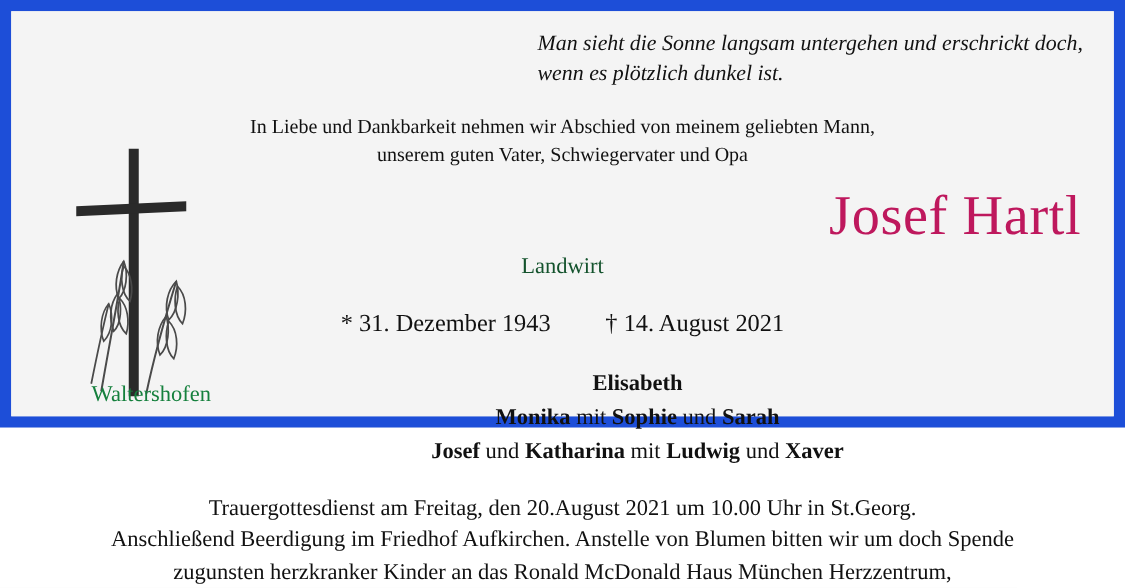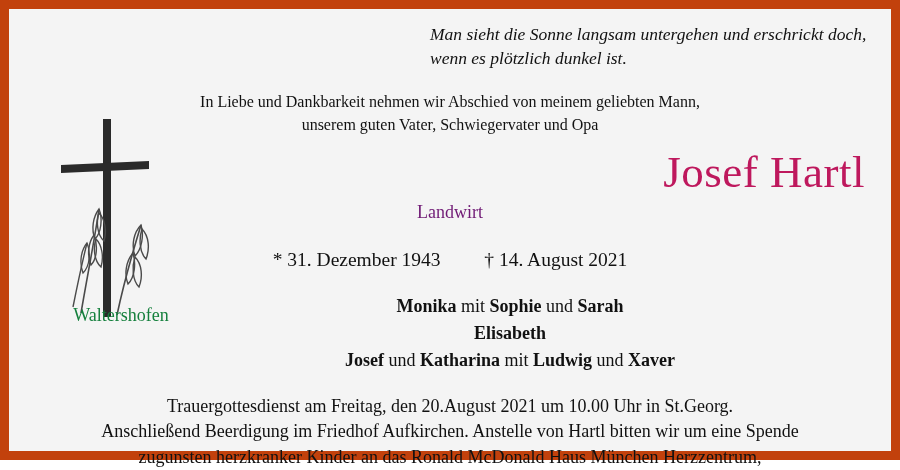--- a/index.html
+++ b/index.html
@@ -10,23 +10,23 @@
   body {
     width: 900px;
     height: 470px;
     font-family: "Liberation Serif", serif;
     overflow: hidden;
   }
   .obituary {
     position: relative;
     box-sizing: border-box;
     width: 900px;
-    height: 460px;
+    height: 342px;
     background: #f2f2f2;
-    border: 9px solid #c2410c;
+    border: 9px solid #1d4ed8;
     padding: 0;
   }
   .inner {
     position: relative;
     box-sizing: border-box;
     width: 100%;
     height: 100%;
     background: #f4f4f4;
     padding: 14px 26px 10px 26px;
   }
@@ -50,21 +50,21 @@
     text-align: right;
     font-size: 45px;
     line-height: 1.05;
     color: #be185d;
     margin-top: 12px;
     letter-spacing: 0.5px;
   }
   .profession {
     text-align: center;
     font-size: 18px;
-    color: #701a75;
+    color: #14532d;
     margin-top: 6px;
   }
   .dates {
     text-align: center;
     font-size: 19.5px;
     color: #111;
     margin-top: 26px;
   }
   .dates .sep {
     display: inline-block;
@@ -133,43 +133,43 @@
     <div class="profession">Landwirt</div>
 
     <div class="dates">
       <span>* 31. Dezember 1943</span>
       <span class="sep"></span>
       <span>† 14. August 2021</span>
     </div>
 
     <div class="family">
       <div class="ln">
+        <b>Elisabeth</b>
+      </div>
+      <div class="ln">
         <b>Monika</b>
         <span>mit</span>
         <b>Sophie</b>
         <span>und</span>
         <b>Sarah</b>
-      </div>
-      <div class="ln">
-        <b>Elisabeth</b>
       </div>
       <div class="ln">
         <b>Josef</b>
         <span>und</span>
         <b>Katharina</b>
         <span>mit</span>
         <b>Ludwig</b>
         <span>und</span>
         <b>Xaver</b>
       </div>
     </div>
 
     <div class="footer">
       <div>Trauergottesdienst am Freitag, den 20.August 2021 um 10.00 Uhr in St.Georg.</div>
-      <div>Anschließend Beerdigung im Friedhof Aufkirchen. Anstelle von Hartl bitten wir um eine Spende</div>
+      <div>Anschließend Beerdigung im Friedhof Aufkirchen. Anstelle von Blumen bitten wir um doch Spende</div>
       <div>zugunsten herzkranker Kinder an das Ronald McDonald Haus München Herzzentrum,</div>
       <div>IBAN: DE02700205000008846002, Kennwort: Josef Hartl.</div>
 
     </div>
 
     <div class="emblem">
       <svg width="150" height="210" viewBox="0 0 150 210" xmlns="http://www.w3.org/2000/svg">
 
         <path d="M56 2 L64 2 L64 200 L56 200 Z" fill="#2a2a2a"></path>
 

